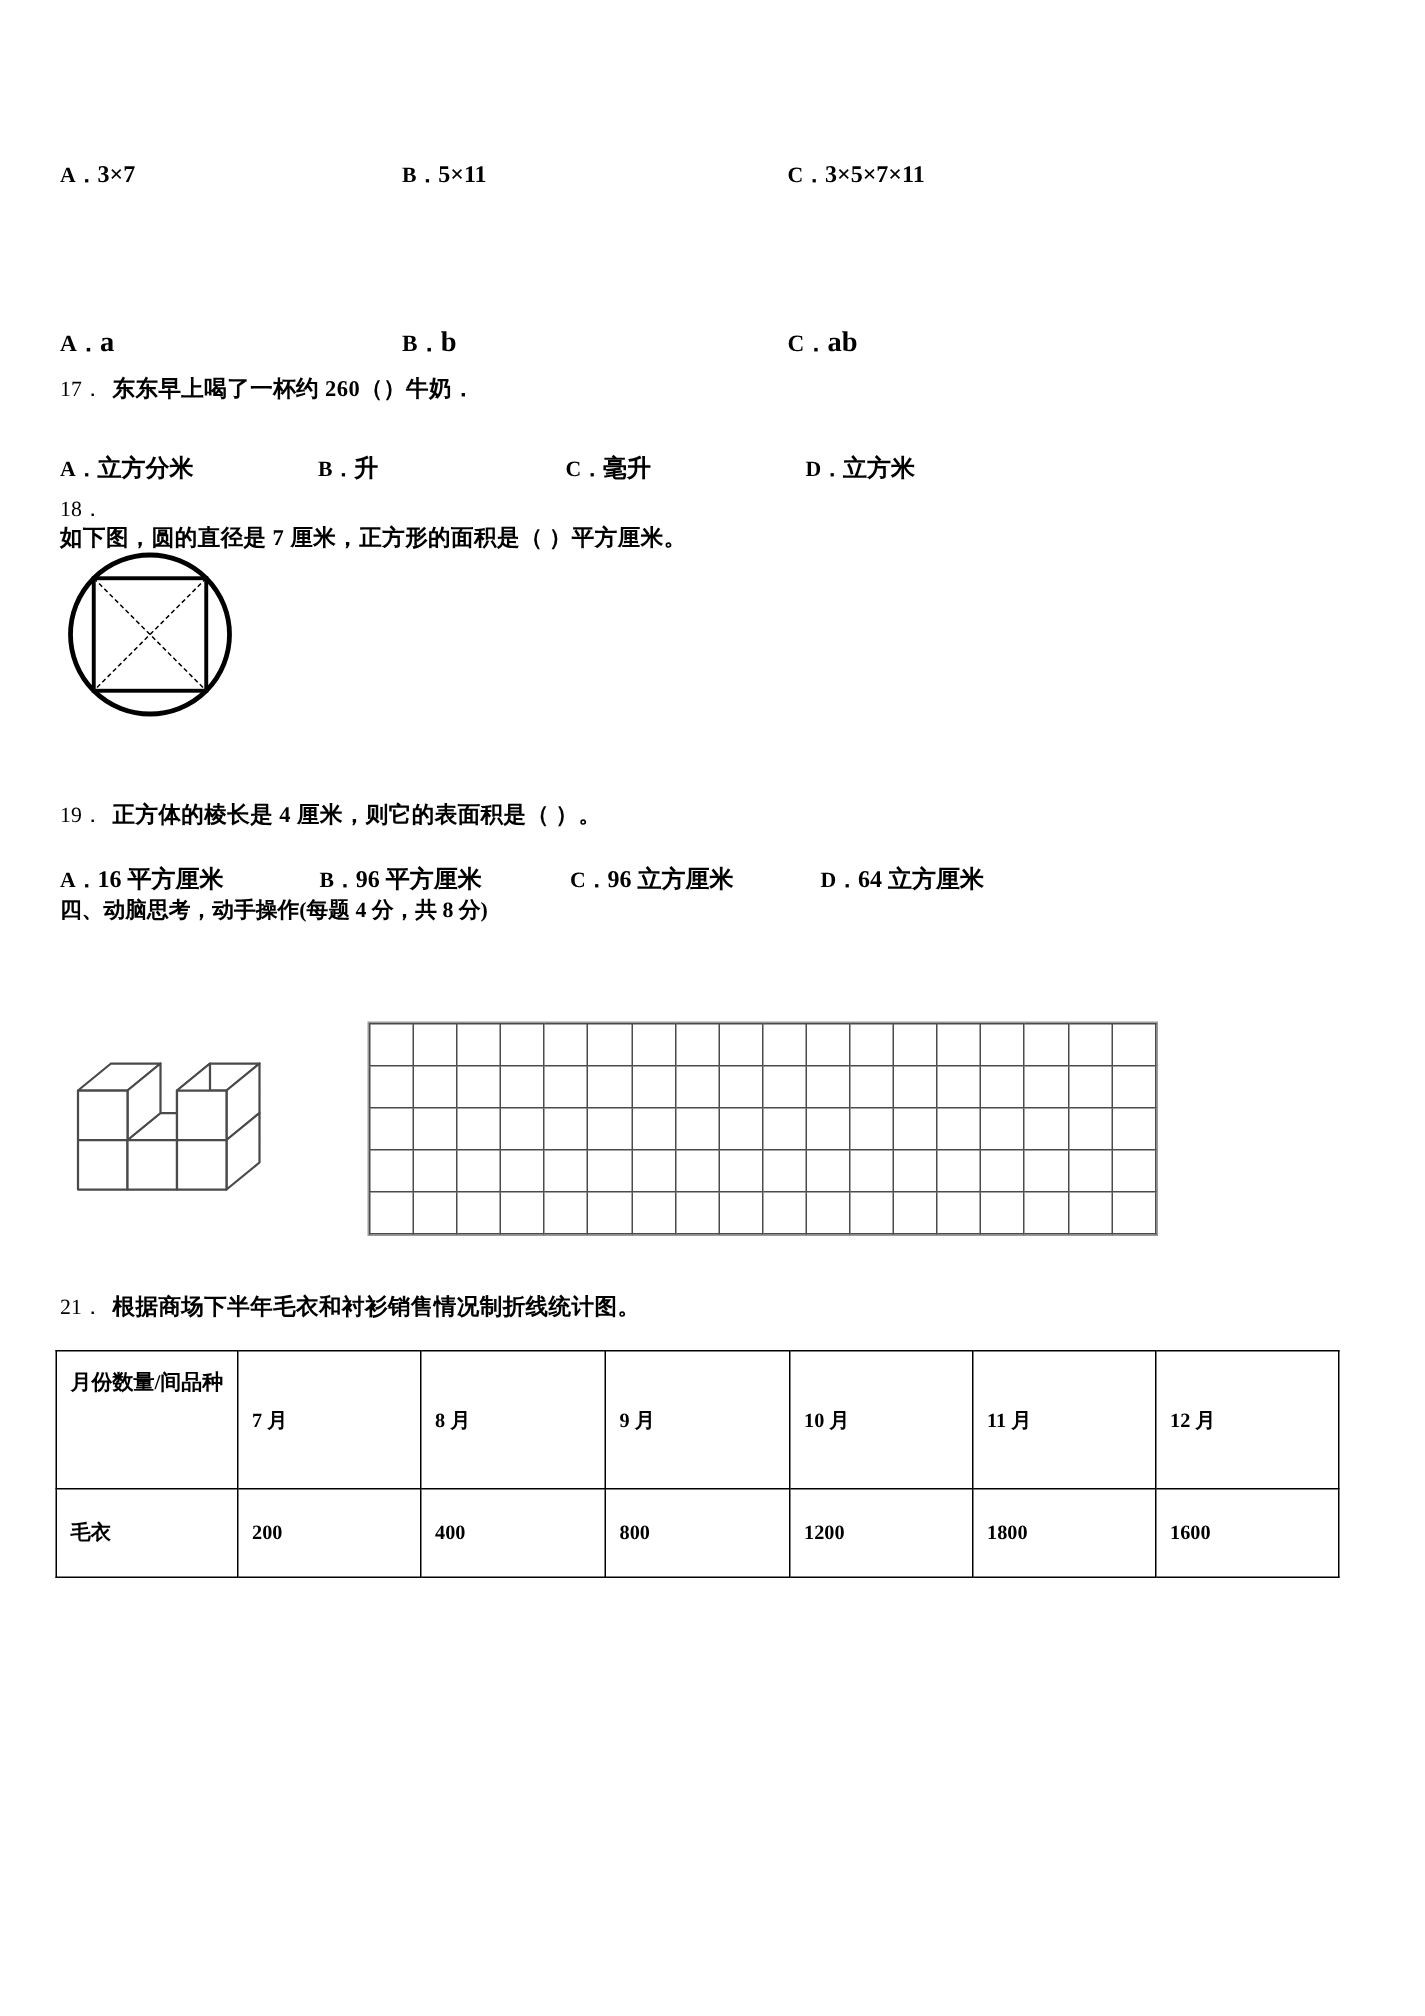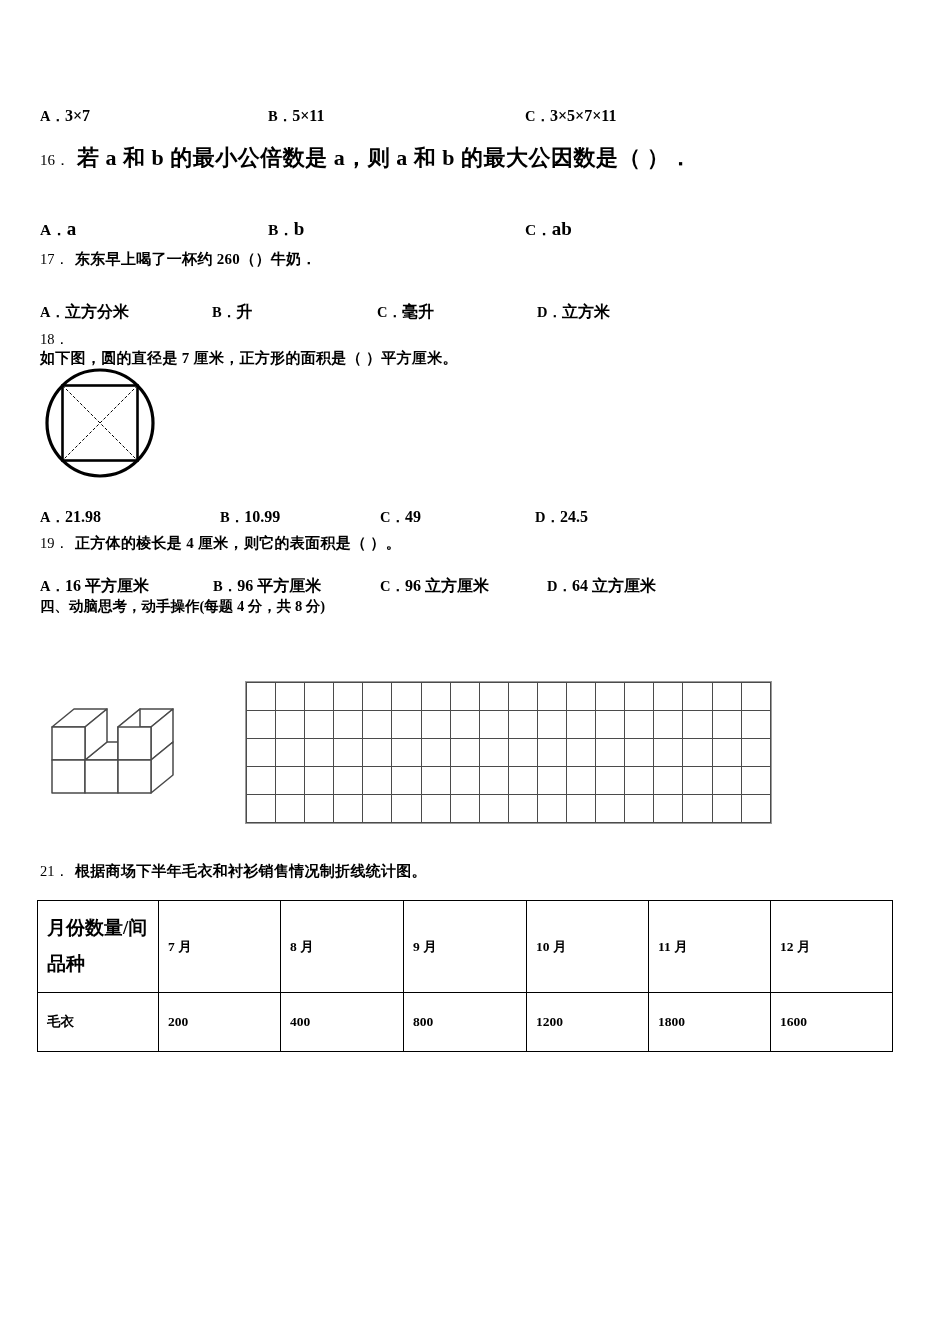--- a/index.html
+++ b/index.html
@@ -133,21 +133,21 @@
     font-size: 13.5px;
     font-weight: bold;
     font-family: "Liberation Serif", "DejaVu Serif", serif;
     vertical-align: middle;
   }
   .stat-table .hdr-cell { height: 76px; vertical-align: top; padding-top: 9px; }
   .stat-table .hdr-cell.month { vertical-align: middle; padding-top: 6px; }
   .stat-table .data-row td { height: 46px; }
   .stat-table .corner {
     line-height: 1.9;
-    font-size: 19px;
+    font-size: 14px;
     margin-top: 36px;
   }
 
   
   .sec-head {
     position: absolute;
     left: 40px;
     font-size: 14.5px;
     font-weight: bold;
     white-space: nowrap;
@@ -164,24 +164,20 @@
       <span class="lab">A．</span><span>3×7</span>
     </span>
     <span class="cell opt" style="left:228px;">
       <span class="lab">B．</span><span>5×11</span>
     </span>
     <span class="cell opt" style="left:485px;">
       <span class="lab">C．</span><span>3×5×7×11</span>
     </span>
   </div>
 
-  <div class="q16">
-    <span class="num">16．</span>
-    <span class="body">若 a 和 b 的最小公倍数是 a，则 a 和 b 的最大公因数是（  ）．</span>
-  </div>
 
   <div class="optrow q16opts">
     <span class="cell" style="left:0px;">
       <span class="lab">A．</span><span>a</span>
     </span>
     <span class="cell" style="left:228px;">
       <span class="lab">B．</span><span>b</span>
     </span>
     <span class="cell" style="left:485px;">
       <span class="lab">C．</span><span>ab</span>
@@ -215,34 +211,20 @@
 
   <div class="fig-circle">
     <svg width="120" height="118" viewBox="0 0 120 118" xmlns="http://www.w3.org/2000/svg">
       <circle cx="58" cy="57" r="53" fill="none" stroke="#000" stroke-width="3.2"></circle>
       <rect x="20.5" y="19.5" width="75" height="75" fill="none" stroke="#000" stroke-width="2.6"></rect>
       <line x1="20.5" y1="19.5" x2="95.5" y2="94.5" stroke="#000" stroke-width="1" stroke-dasharray="3 2"></line>
       <line x1="95.5" y1="19.5" x2="20.5" y2="94.5" stroke="#000" stroke-width="1" stroke-dasharray="3 2"></line>
     </svg>
   </div>
 
-  <div class="optrow" style="top:498px;">
-    <span class="cell opt" style="left:0px;">
-      <span class="lab">A．</span><span>21.98</span>
-    </span>
-    <span class="cell opt" style="left:180px;">
-      <span class="lab">B．</span><span>10.99</span>
-    </span>
-    <span class="cell opt" style="left:340px;">
-      <span class="lab">C．</span><span>49</span>
-    </span>
-    <span class="cell opt" style="left:495px;">
-      <span class="lab">D．</span><span>24.5</span>
-    </span>
-  </div>
 
   <div class="qline" style="left:40px; top:534px;">
     <span class="num">19．</span>
     <span class="qtext" style="font-size:15px;">正方体的棱长是 4 厘米，则它的表面积是（  ）。</span>
   </div>
 
   <div class="optrow" style="top:566px;">
     <span class="cell opt" style="left:0px;">
       <span class="lab">A．</span><span>16 平方厘米</span>
     </span>

